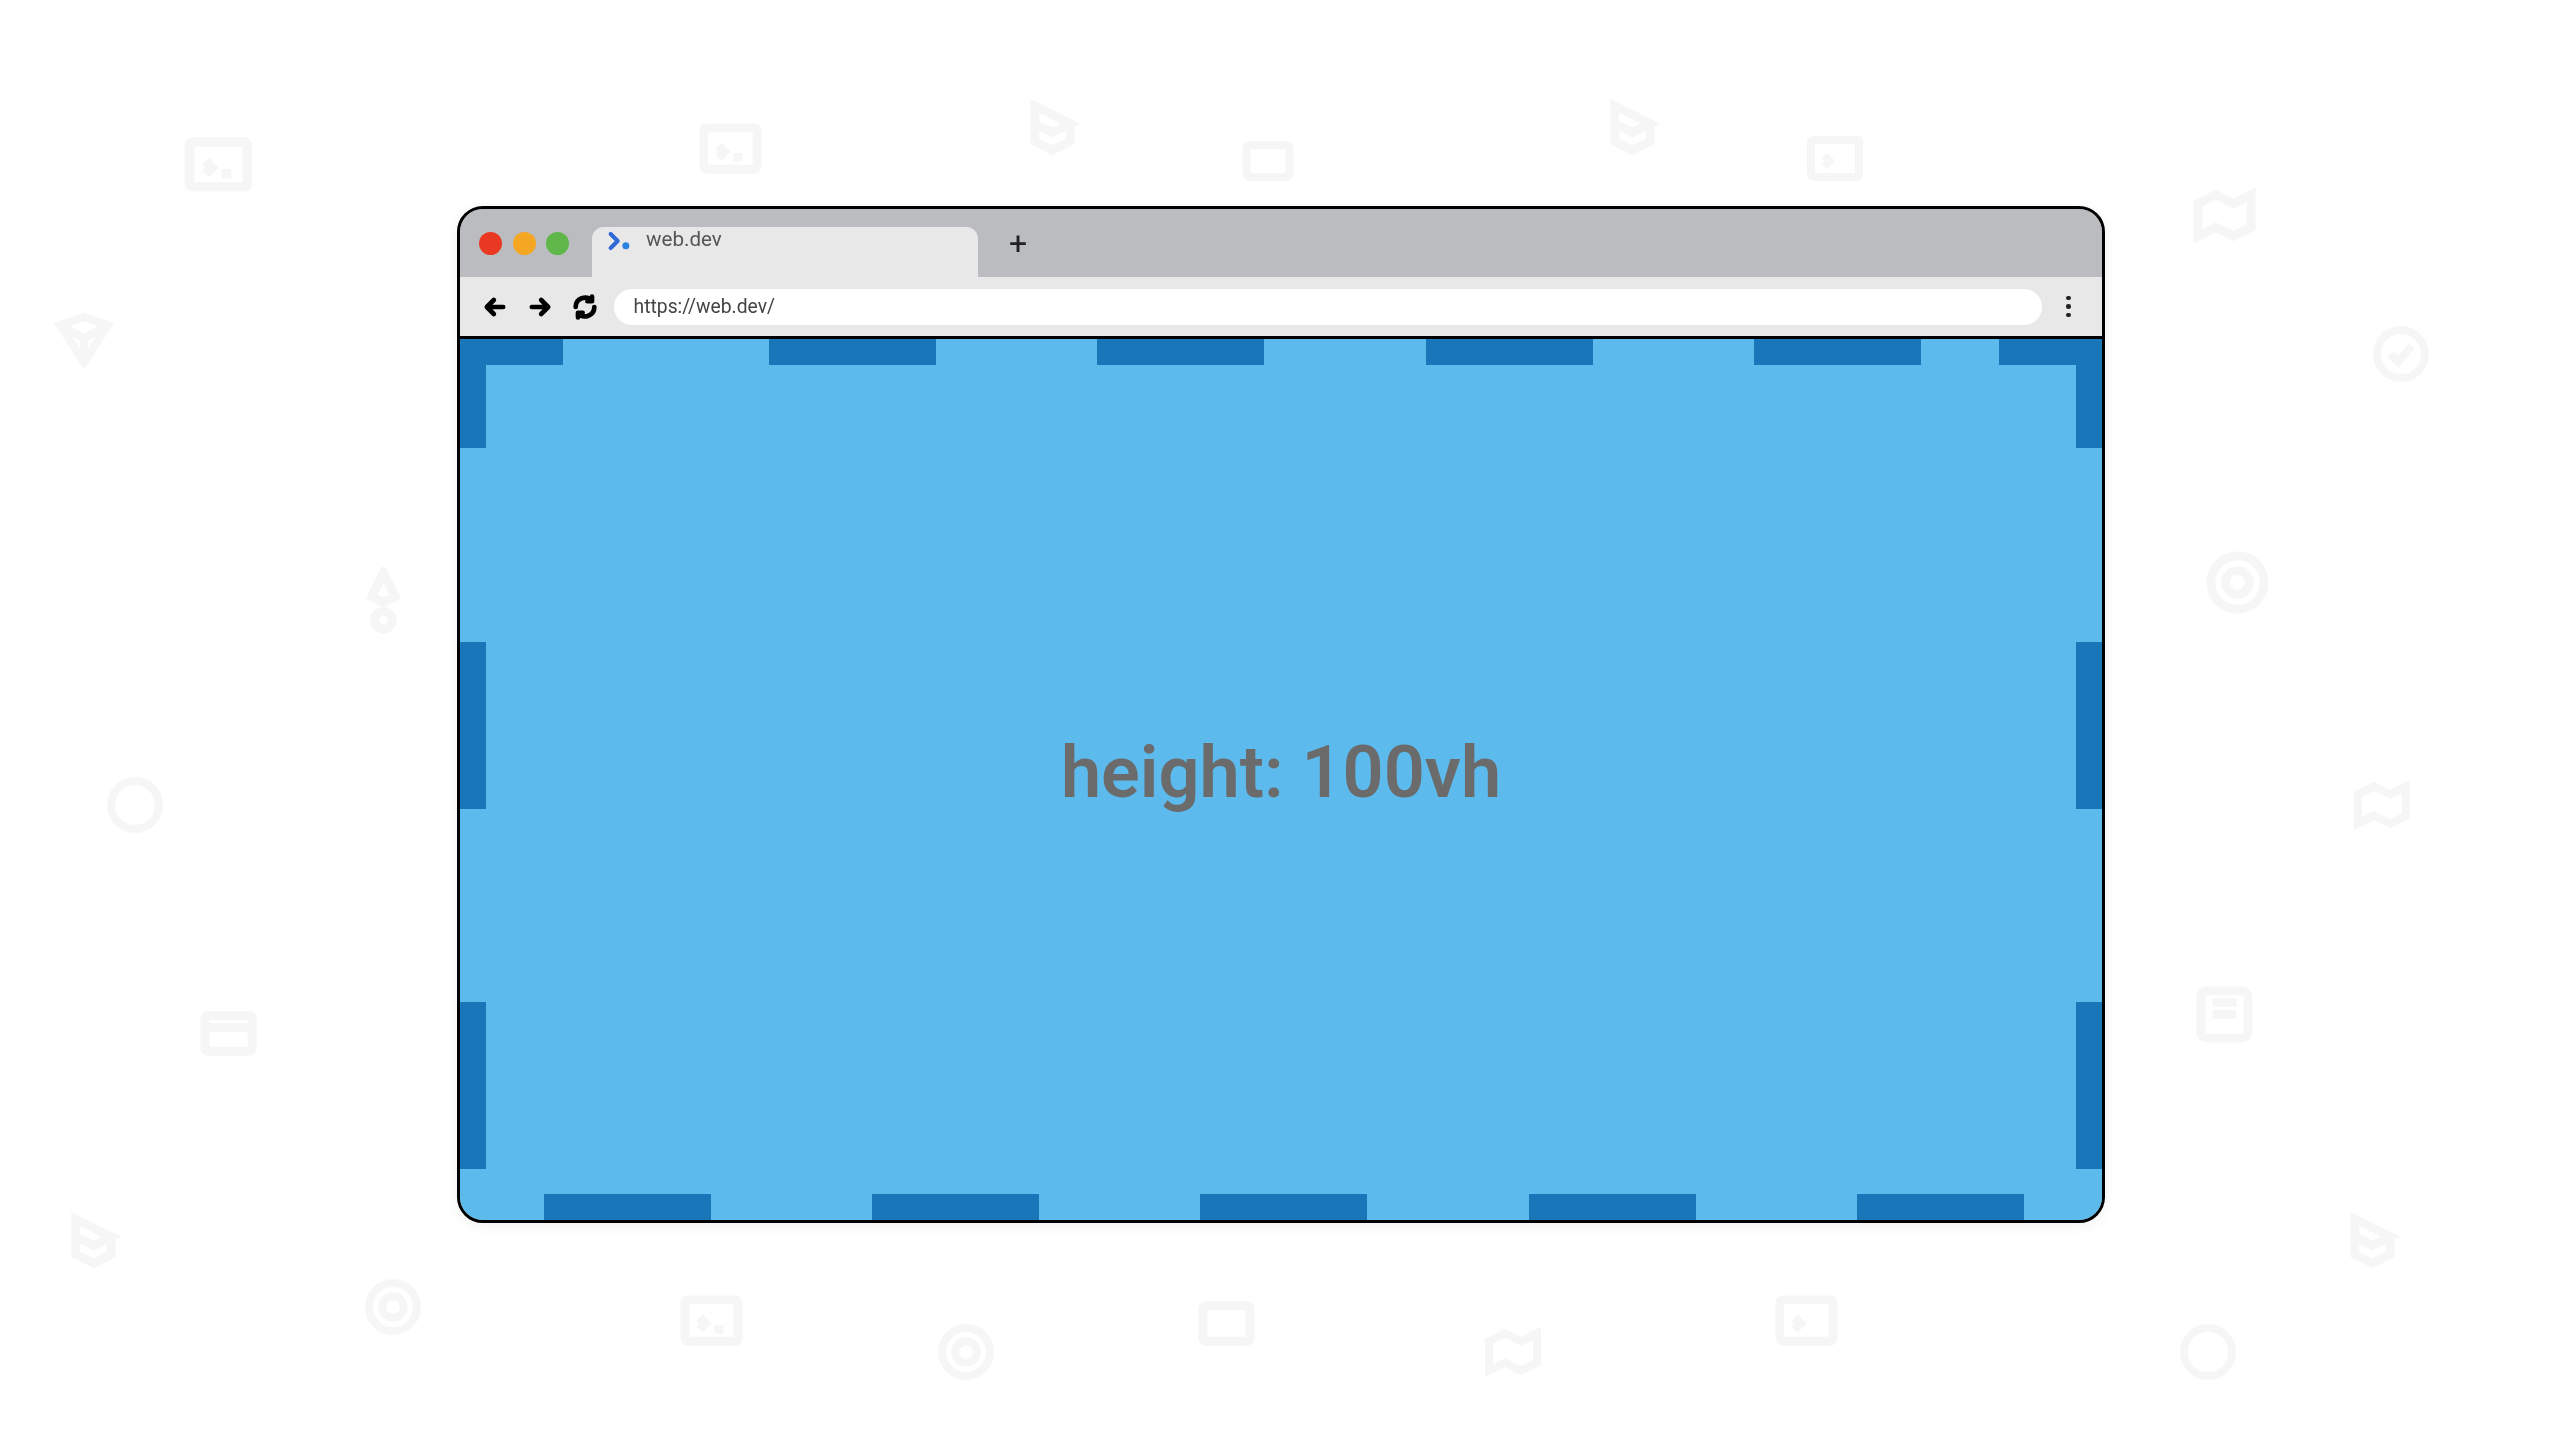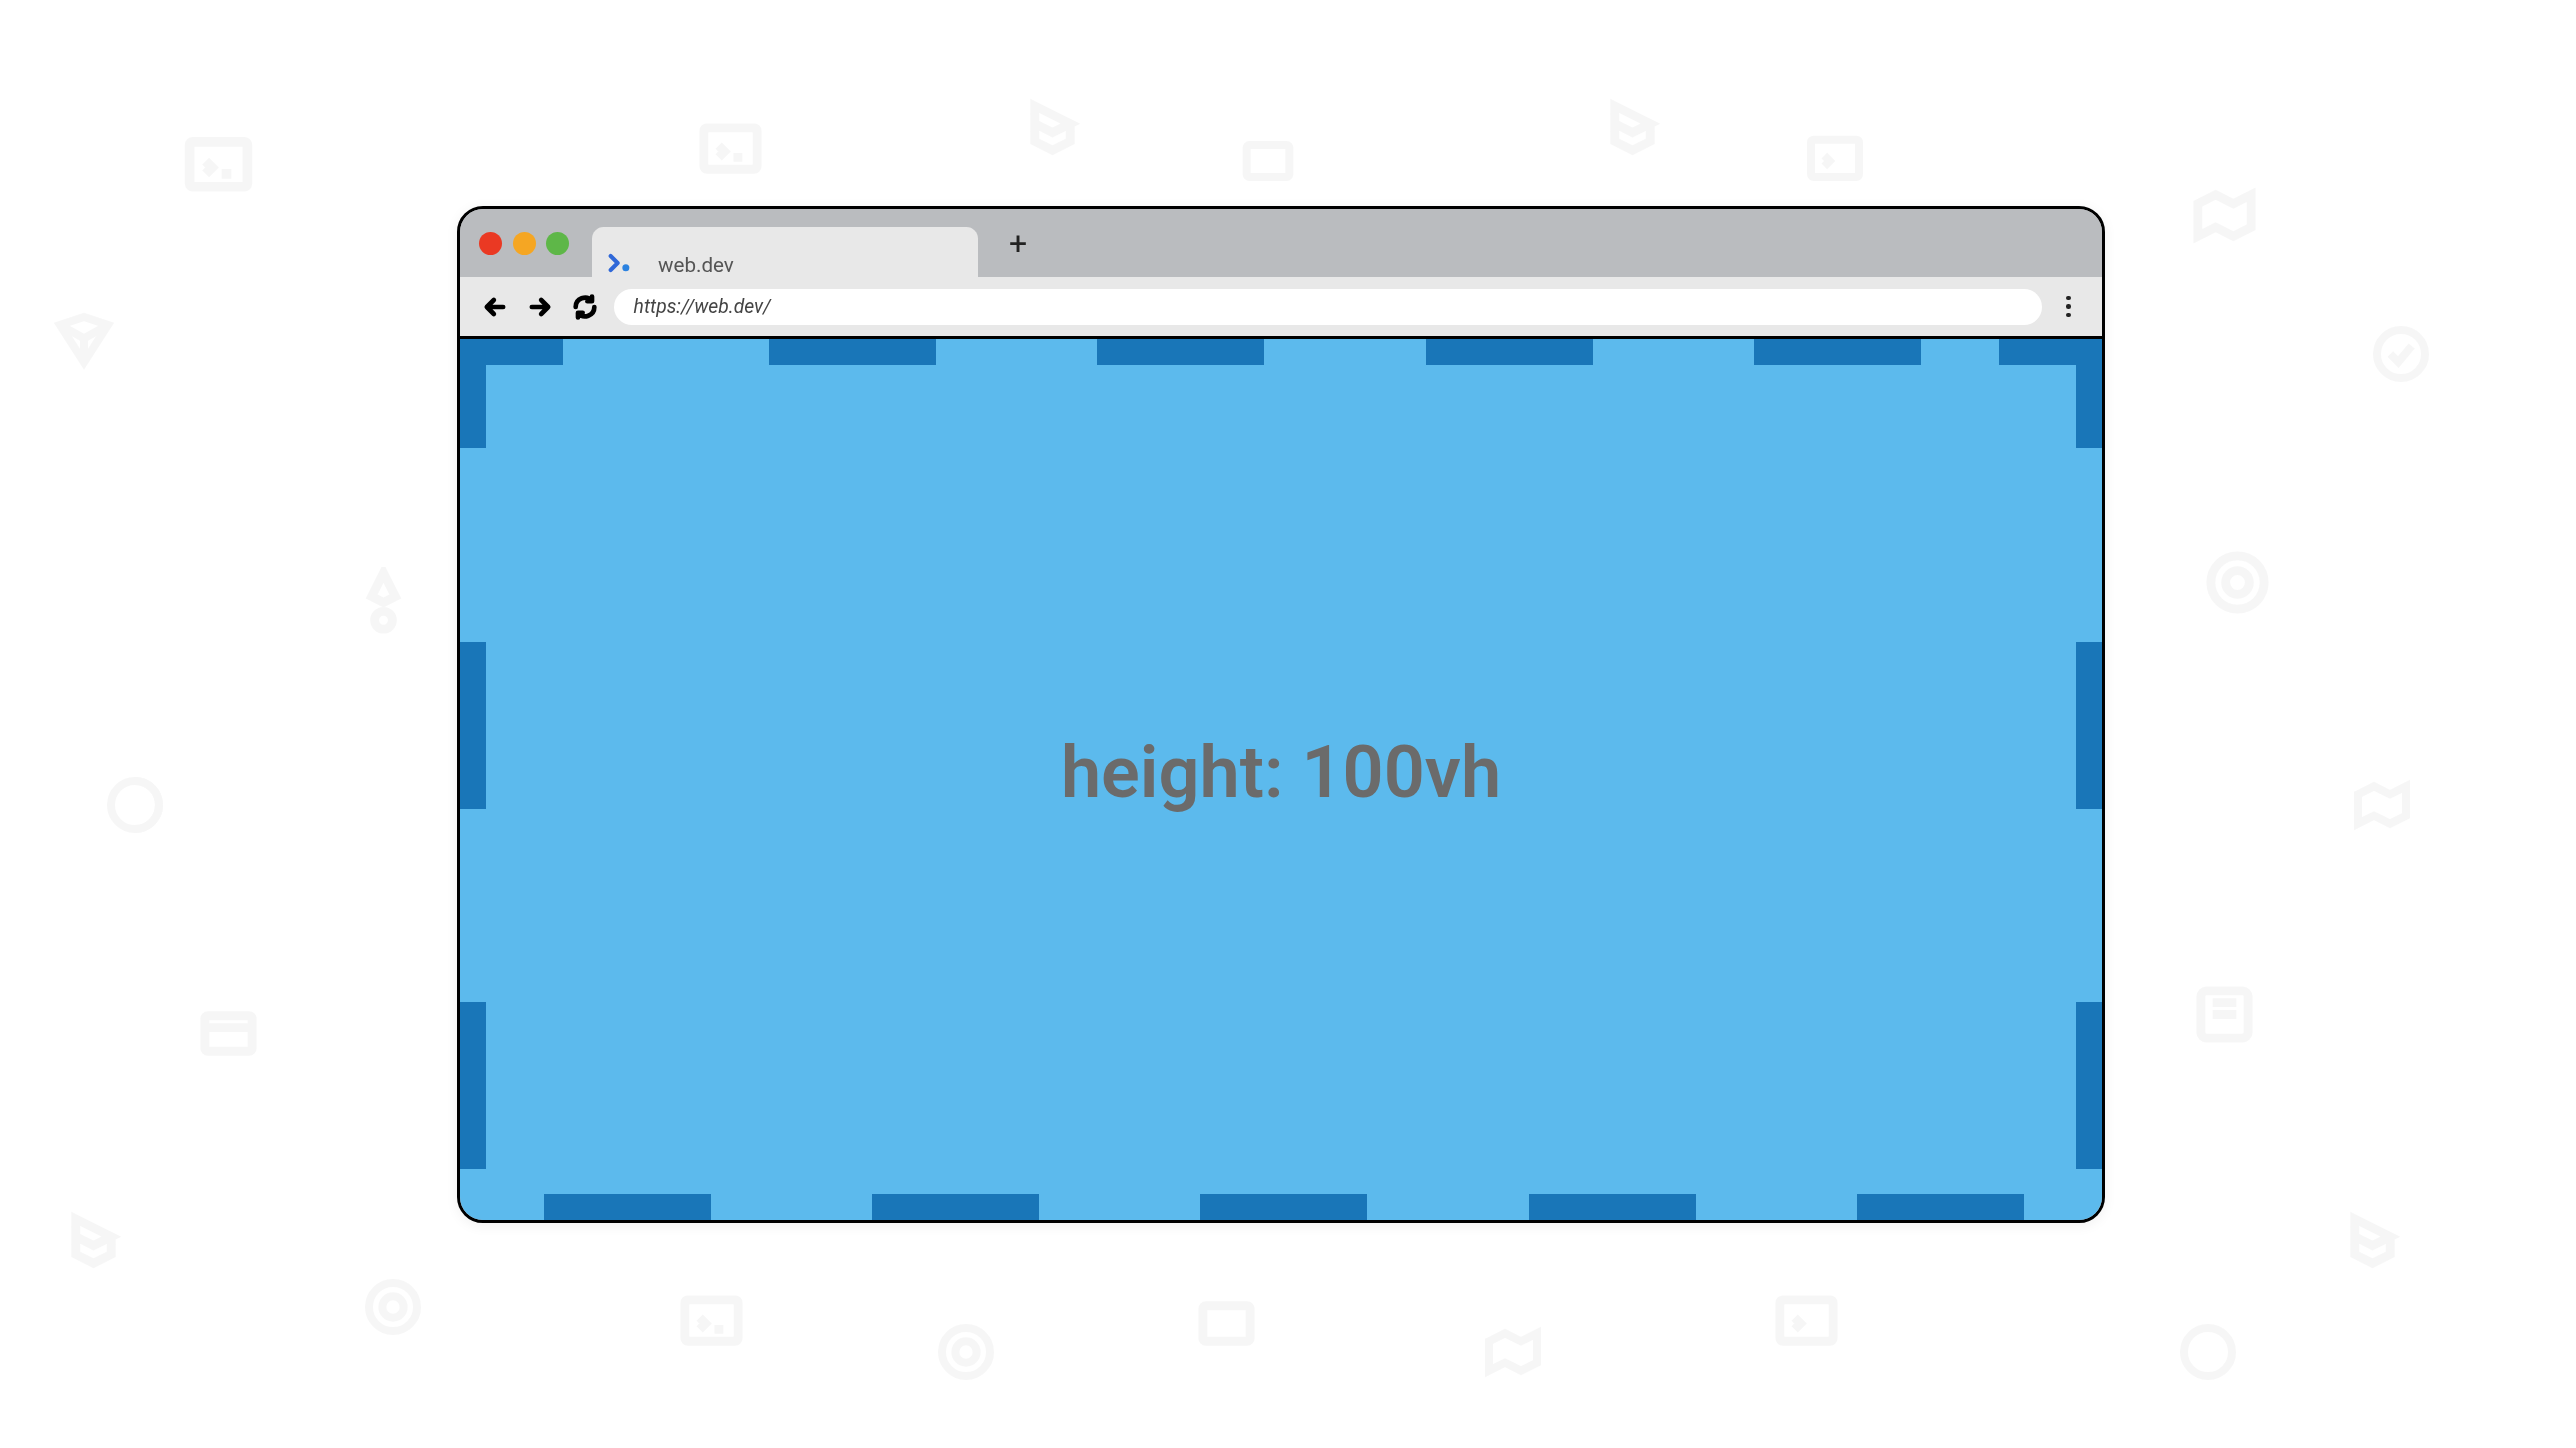--- a/index.html
+++ b/index.html
@@ -67,23 +67,23 @@
     }
     .light-red { background: #ea3923; }
     .light-yellow { background: #f5a623; }
     .light-green { background: #5eb748; }
     
     .tab {
       background: #e8e8e8;
       height: 50px;
       border-radius: 11.6px 11.6px 0 0;
       display: flex;
-      align-items: flex-end;
+      align-items: flex-start;
       padding: 0 22px 0 14px;
-      gap: 24px;
+      gap: 12px;
       min-width: 386px;
       align-self: flex-end;
     }
     .tab-favicon {
       width: 28px;
       height: 28px;
       display: flex;
       align-items: center;
       justify-content: center;
     }
@@ -106,21 +106,20 @@
     
     
     .address-row {
       height: 62px;
       background: #e8e8e8;
       display: flex;
       align-items: center;
       padding: 0 19.3px;
       gap: 13px;
       border-bottom: 3.2px solid #000;
-      font-style: italic;
     }
     
     .nav-btn {
       width: 32px;
       height: 32px;
       display: flex;
       align-items: center;
       justify-content: center;
     }
     .nav-btn svg {

